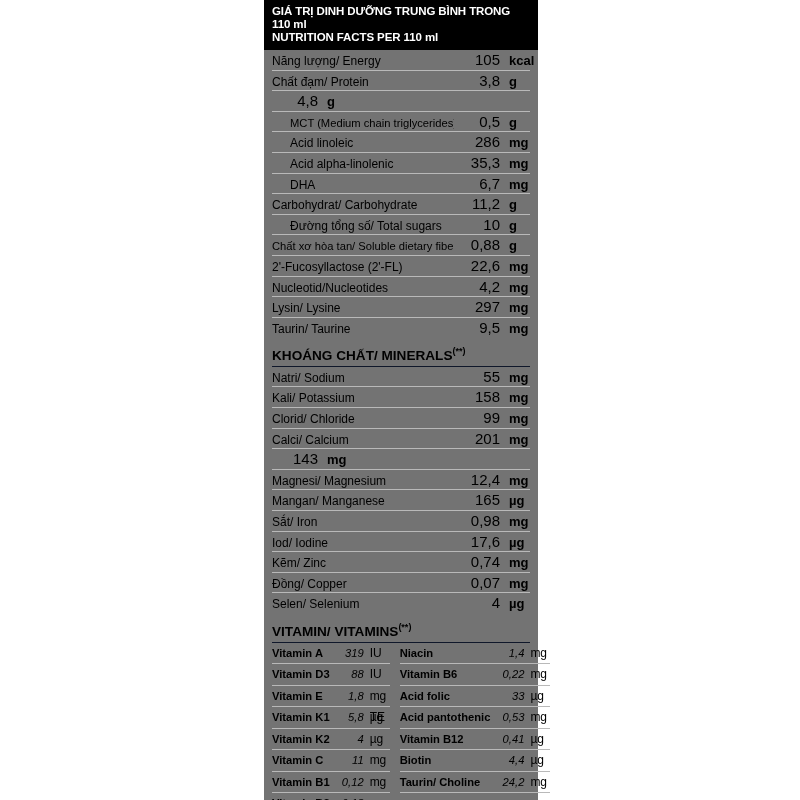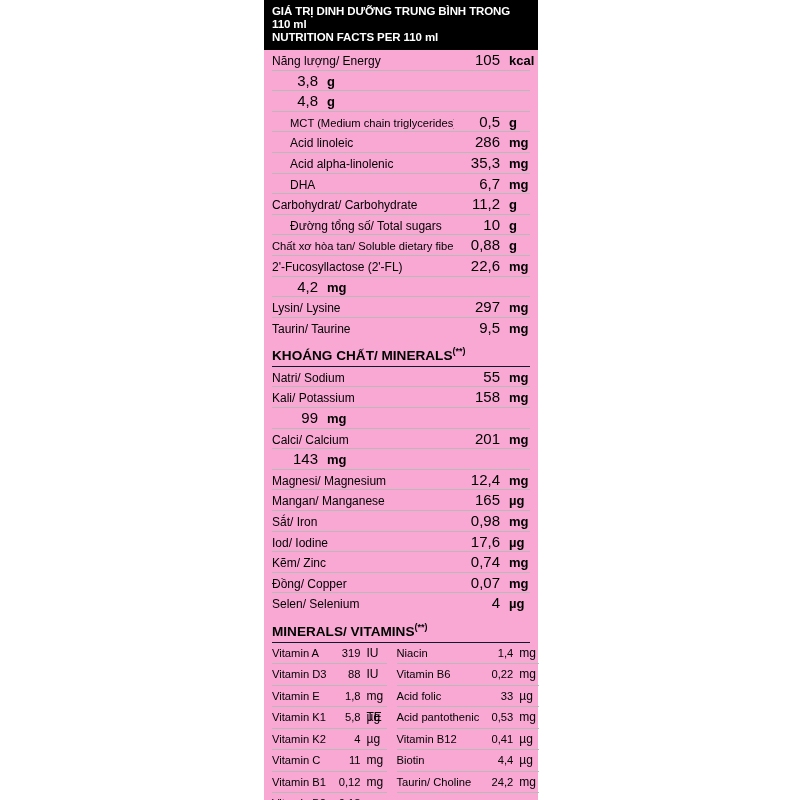--- a/index.html
+++ b/index.html
@@ -9,21 +9,21 @@
     width: 800px;
     height: 800px;
     font-family: "Liberation Sans", sans-serif;
   }
   #panel {
     position: absolute;
     left: 264px;
     top: 0px;
     width: 274px;
     height: 800px;
-    background: #f9a8d4;
+    background: #737373;
     color: #000000;
     box-sizing: border-box;
   }
   .header {
     background: #000000;
     color: #ffffff;
     padding: 5px 8px 6px 8px;
     box-sizing: border-box;
   }
   .header div {
@@ -97,27 +97,29 @@
     align-items: baseline;
     border-bottom: 1px solid #b9b9b9;
     height: 21.5px;
     box-sizing: border-box;
   }
   .vrow .vnm {
     flex: 1 1 auto;
     font-size: 11.2px;
     white-space: nowrap;
     line-height: 21px;
+    font-weight: bold;
   }
   .vrow .vval {
     flex: 0 0 auto;
     font-size: 11.2px;
     text-align: right;
     width: 34px;
     line-height: 21px;
+    font-style: italic;
   }
   .vrow .vunit {
     flex: 0 0 auto;
     font-size: 12px;
     text-align: left;
     width: 26px;
     padding-left: 6px;
     line-height: 21px;
     box-sizing: border-box;
   }
@@ -133,20 +135,21 @@
     <div>NUTRITION FACTS PER 110 ml</div>
   </div>
 
   <div class="rows">
     <div class="row">
       <div class="nm">Năng lượng/ Energy</div>
       <div class="val">105</div>
       <div class="unit">kcal</div>
     </div>
     <div class="row">
+      <div class="nm">Chất đạm/ Protein</div>
       <div class="val">3,8</div>
       <div class="unit">g</div>
     </div>
     <div class="row">
       <div class="val">4,8</div>
       <div class="unit">g</div>
     </div>
     <div class="row">
       <div class="nm ind small">MCT (Medium chain triglycerides)</div>
       <div class="val">0,5</div>
@@ -181,20 +184,21 @@
       <div class="nm small">Chất xơ hòa tan/ Soluble dietary fiber</div>
       <div class="val">0,88</div>
       <div class="unit">g</div>
     </div>
     <div class="row">
       <div class="nm">2'-Fucosyllactose (2'-FL)</div>
       <div class="val">22,6</div>
       <div class="unit">mg</div>
     </div>
     <div class="row">
+      <div class="nm">Nucleotid/Nucleotides</div>
       <div class="val">4,2</div>
       <div class="unit">mg</div>
     </div>
     <div class="row">
       <div class="nm">Lysin/ Lysine</div>
       <div class="val">297</div>
       <div class="unit">mg</div>
     </div>
     <div class="row noline">
       <div class="nm">Taurin/ Taurine</div>
@@ -210,20 +214,21 @@
       <div class="nm">Natri/ Sodium</div>
       <div class="val">55</div>
       <div class="unit">mg</div>
     </div>
     <div class="row">
       <div class="nm">Kali/ Potassium</div>
       <div class="val">158</div>
       <div class="unit">mg</div>
     </div>
     <div class="row">
+      <div class="nm">Clorid/ Chloride</div>
       <div class="val">99</div>
       <div class="unit">mg</div>
     </div>
     <div class="row">
       <div class="nm">Calci/ Calcium</div>
       <div class="val">201</div>
       <div class="unit">mg</div>
     </div>
     <div class="row">
       <div class="val">143</div>
@@ -259,21 +264,21 @@
       <div class="val">0,07</div>
       <div class="unit">mg</div>
     </div>
     <div class="row noline">
       <div class="nm">Selen/ Selenium</div>
       <div class="val">4</div>
       <div class="unit">µg</div>
     </div>
 
     <div class="section">
-      <span>MINERALS/ VITAMINS</span><span class="star">(**)</span>
+      <span>VITAMIN/ VITAMINS</span><span class="star">(**)</span>
     </div>
 
     <div class="vitgrid">
       <div class="vitcol left">
         <div class="vrow">
           <div class="vnm">Vitamin A</div>
           <div class="vval">319</div>
           <div class="vunit">IU</div>
         </div>
         <div class="vrow">

